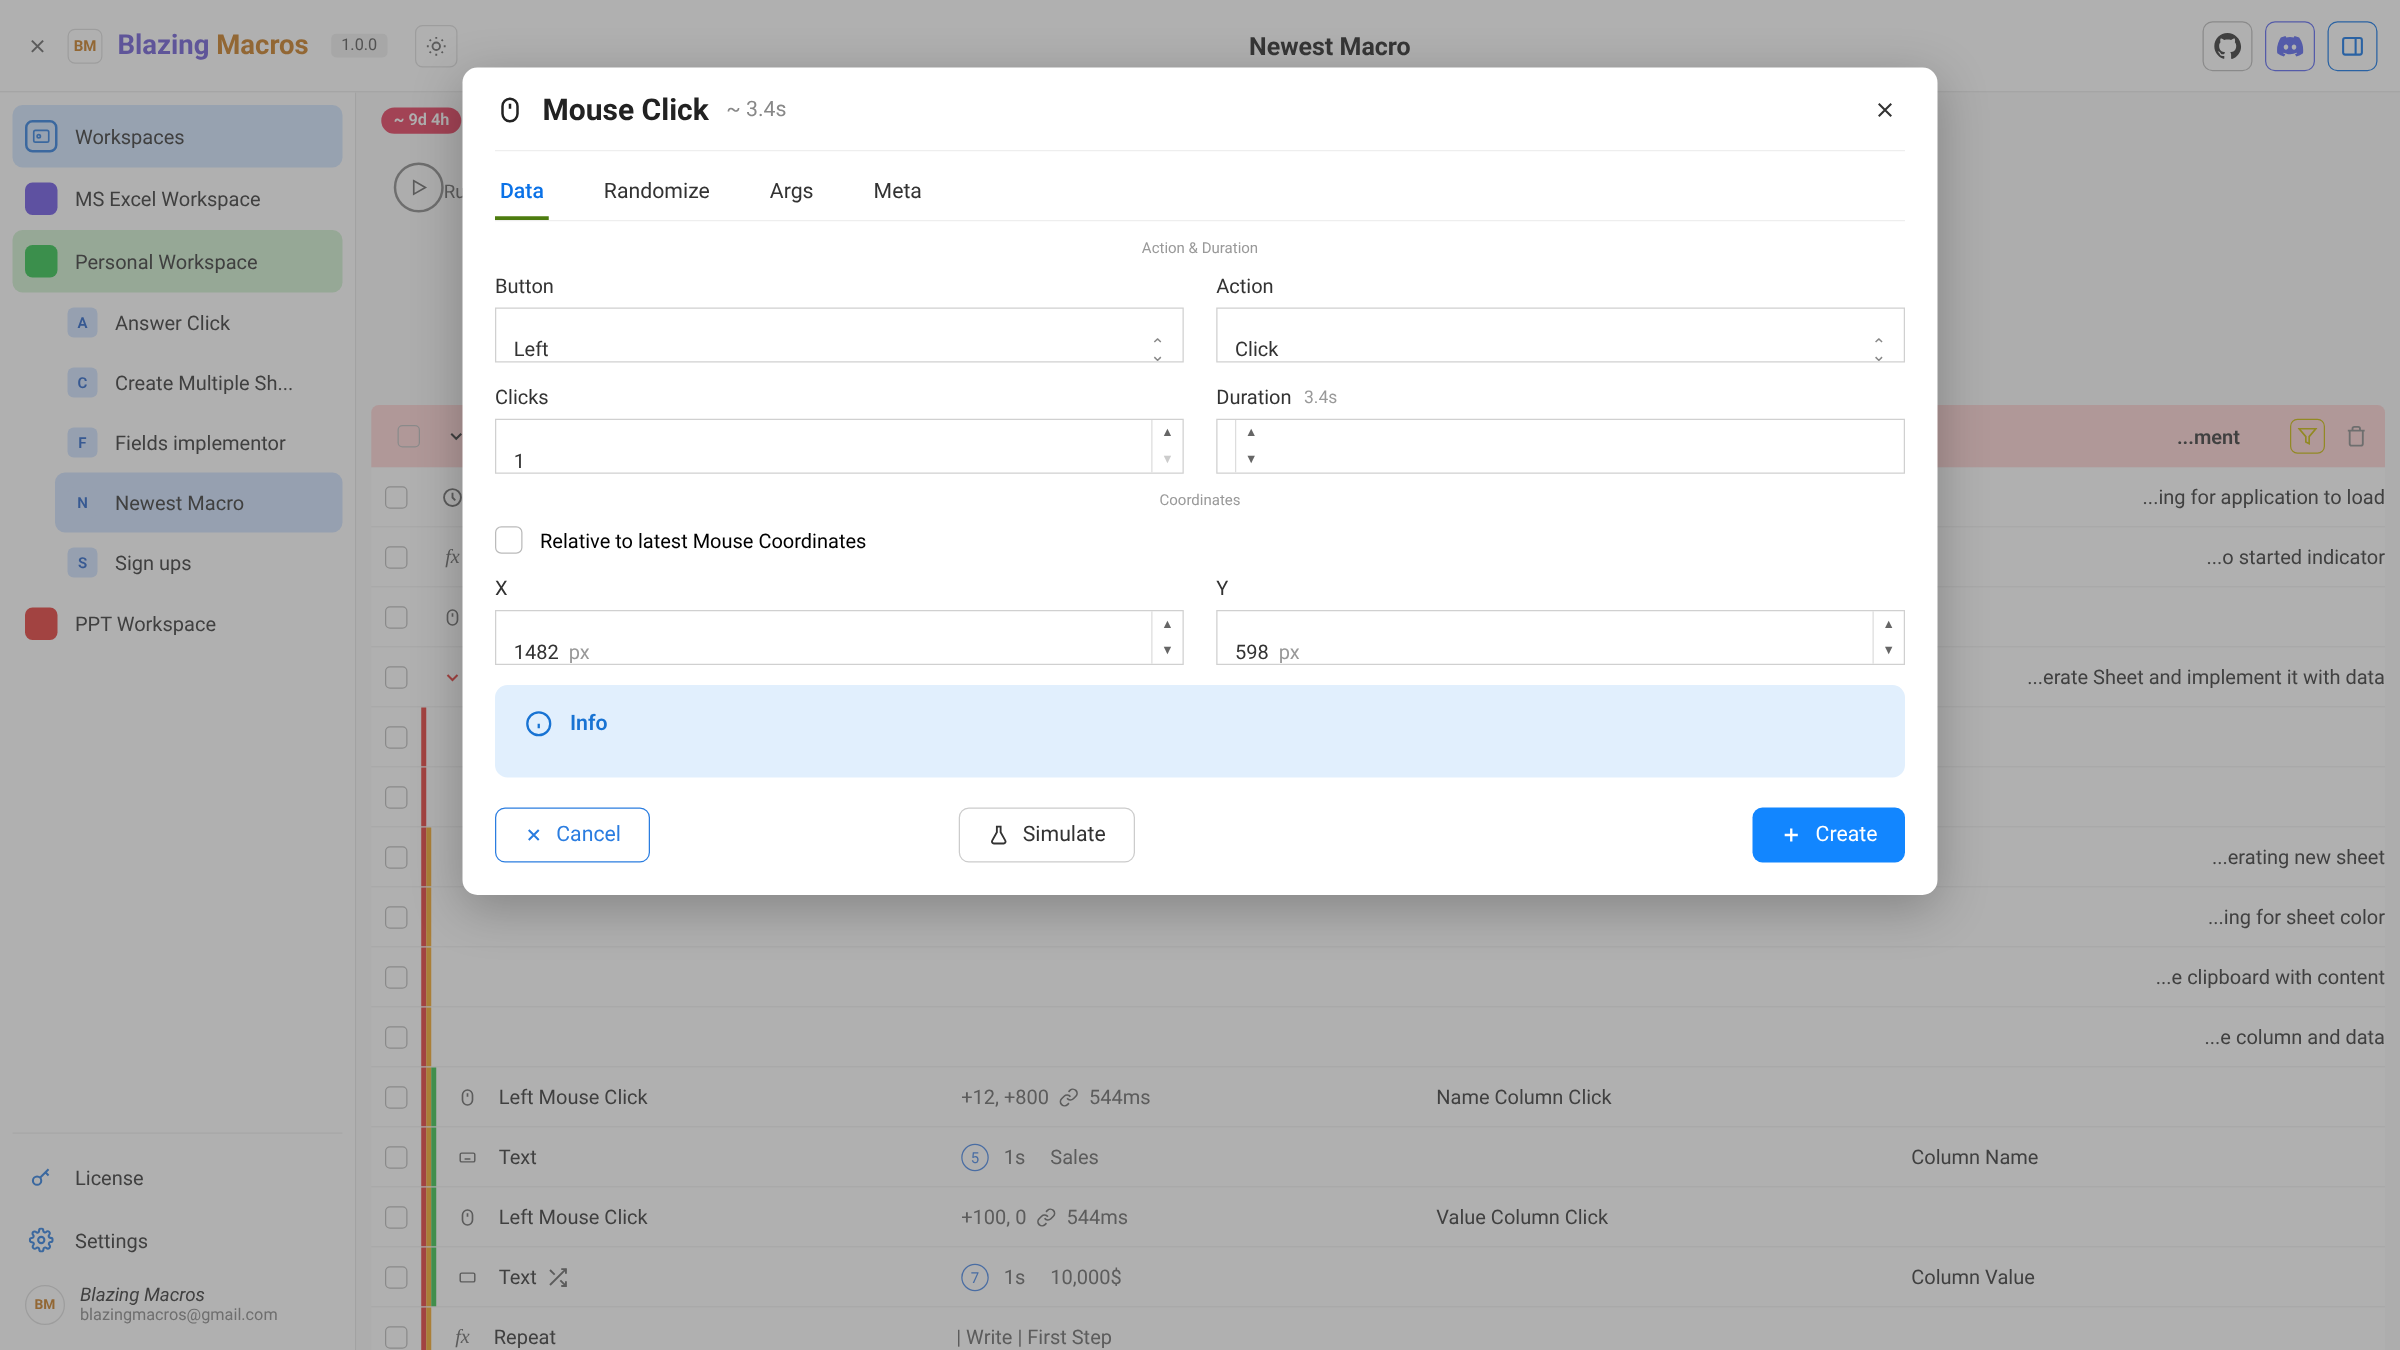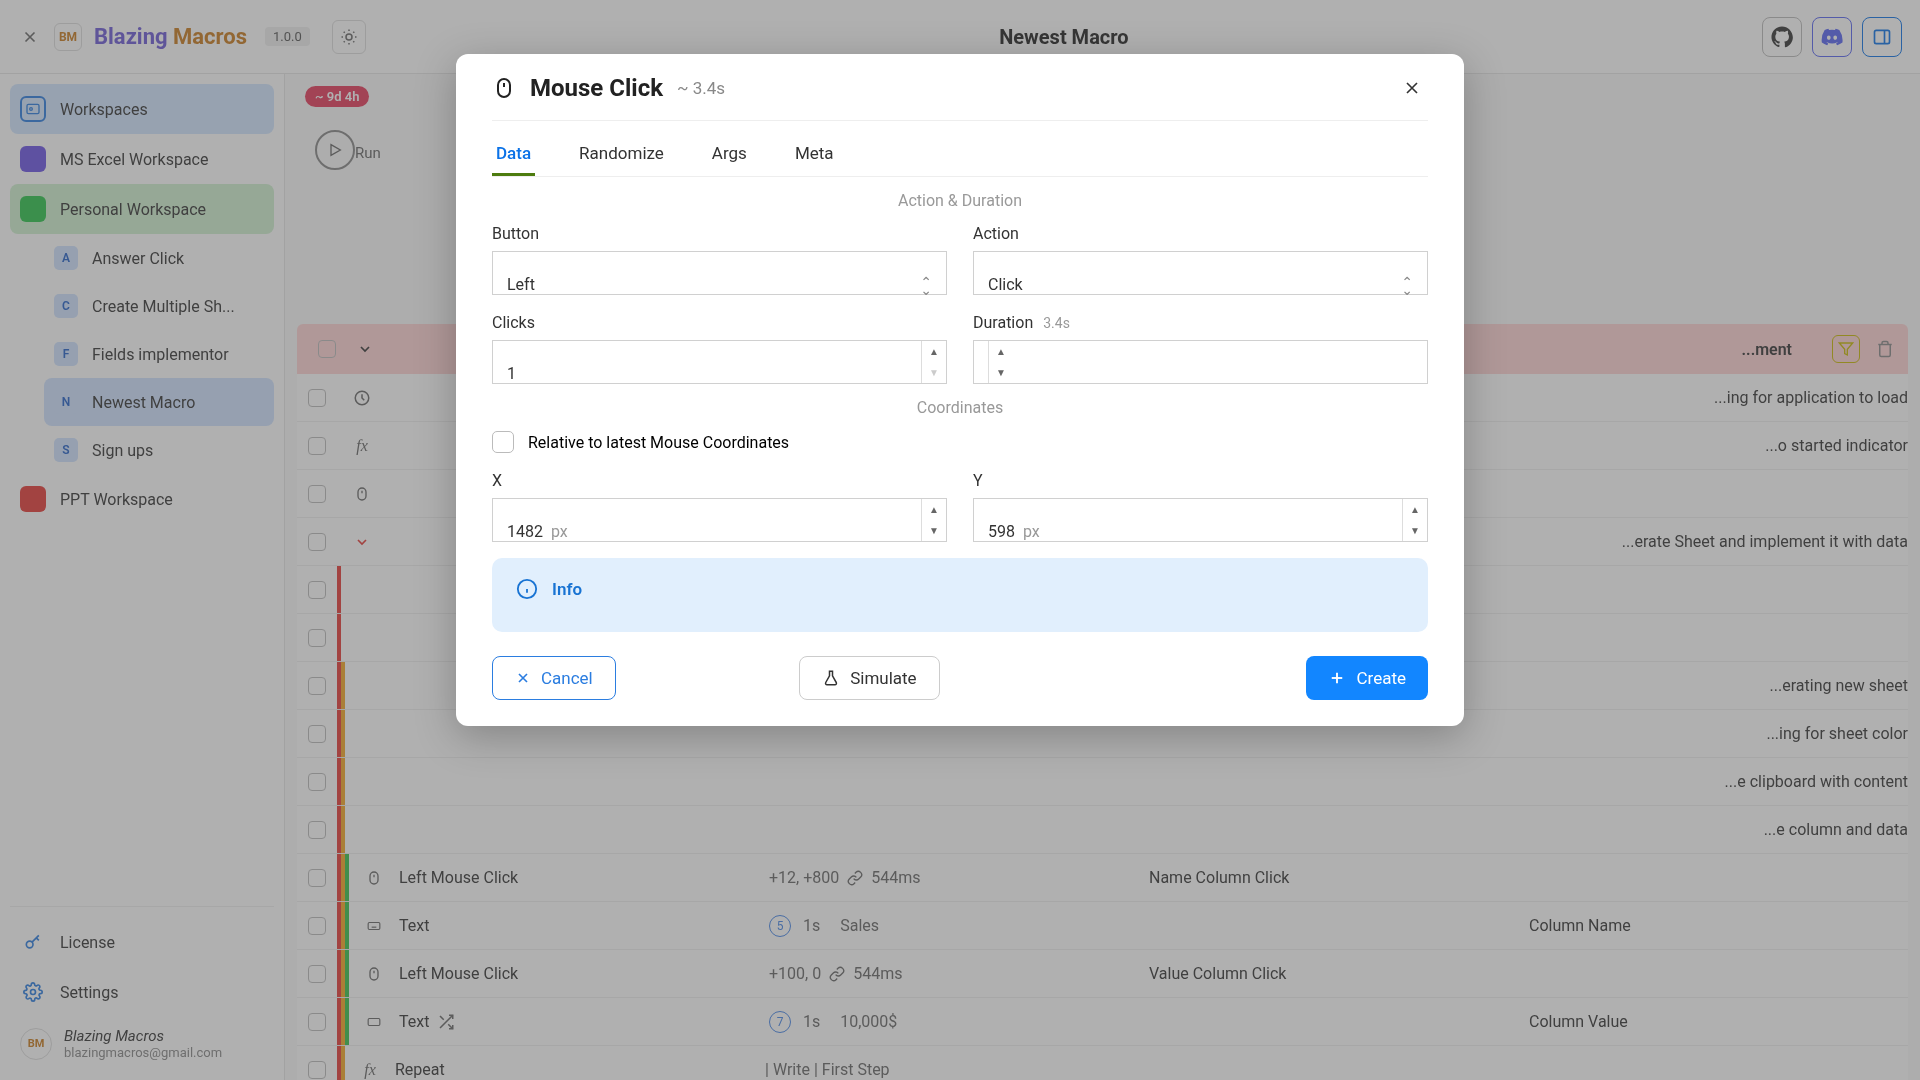--- a/index.html
+++ b/index.html
@@ -53,29 +53,29 @@
 .tbl-row .depth-bars { display:flex; height:100%; }
 .bar { width:4px; height:100%; }
 .bar.red { background:#e53935; } .bar.orange { background:#f5a623; } .bar.green { background:#35c24a; }
 .tbl-row .icon-cell { width:50px; display:flex; justify-content:center; color:#666; }
 .tbl-row .title-cell { width:370px; color:#333; font-size:16px; }
 .tbl-row .data-cell { width:380px; color:#666; font-size:16px; display:flex; align-items:center; gap:8px; }
 .tbl-row .desc-cell { width:380px; color:#333; font-size:16px; }
 .tbl-row .comment-cell { color:#333; font-size:16px; }
 .pill { border:1.5px solid #4586e8; color:#4586e8; width:22px; height:22px; border-radius:50%; display:inline-flex; align-items:center; justify-content:center; font-size:12px; margin-right:4px; }
 .scrim { position:absolute; inset:0; background:rgba(80,80,80,0.45); }
-.modal { position:absolute; top:54px; left:50%; transform:translateX(-50%); width:1008px; background:#fff; border-radius:12px; box-shadow:0 10px 40px rgba(0,0,0,0.25); padding: 18px 36px 26px; }
+.modal { position:absolute; top:54px; left:50%; transform:translateX(-50%); width:1180px; background:#fff; border-radius:12px; box-shadow:0 10px 40px rgba(0,0,0,0.25); padding: 18px 26px 26px; }
 .modal-header { display:flex; align-items:center; gap:14px; padding-bottom:16px; border-bottom:1px solid #eee; }
 .modal-title { font-size:24px; font-weight:700; color:#222; }
 .modal-sub { color:#888; font-size:17px; }
 .modal-close { margin-left:auto; font-size:22px; color:#333; cursor:pointer; padding:6px; }
 .tabs { display:flex; gap:40px; padding:12px 0 0; border-bottom:1px solid #eee; }
 .tab { padding:10px 4px; font-size:17px; color:#333; cursor:pointer; }
 .tab.active { color:#0b72e7; border-bottom:3px solid #4d7c0f; font-weight:500; }
-.section-lbl { text-align:center; color:#999; font-size:16px; margin:14px 0; }
+.section-lbl { text-align:center; color:#999; font-size:12px; margin:14px 0; }
 .form-grid { display:flex; gap:26px; }
 .form-col { flex:1; }
 .fld-label { font-size:16px; color:#333; margin-bottom:8px; display:flex; align-items:center; gap:10px; }
 .fld-label .hint { color:#999; font-size:14px; }
 .sel, .num { width:100%; height:44px; border:1px solid #d0d0d0; border-radius:0; padding:0 14px; font-size:16px; background:#fff; display:flex; align-items:flex-end; justify-content:space-between; color:#333; }
 .spinner-btns { display:flex; flex-direction:column; border-left:1px solid #ddd; height:100%; }
 .spin-up, .spin-down { width:24px; height:50%; display:flex; align-items:center; justify-content:center; font-size:10px; color:#666; cursor:pointer; }
 .num { padding-right:0; }
 .num .val { flex:1; }
 .checkbox-row { display:flex; align-items:center; gap:14px; margin:10px 0 18px; }

